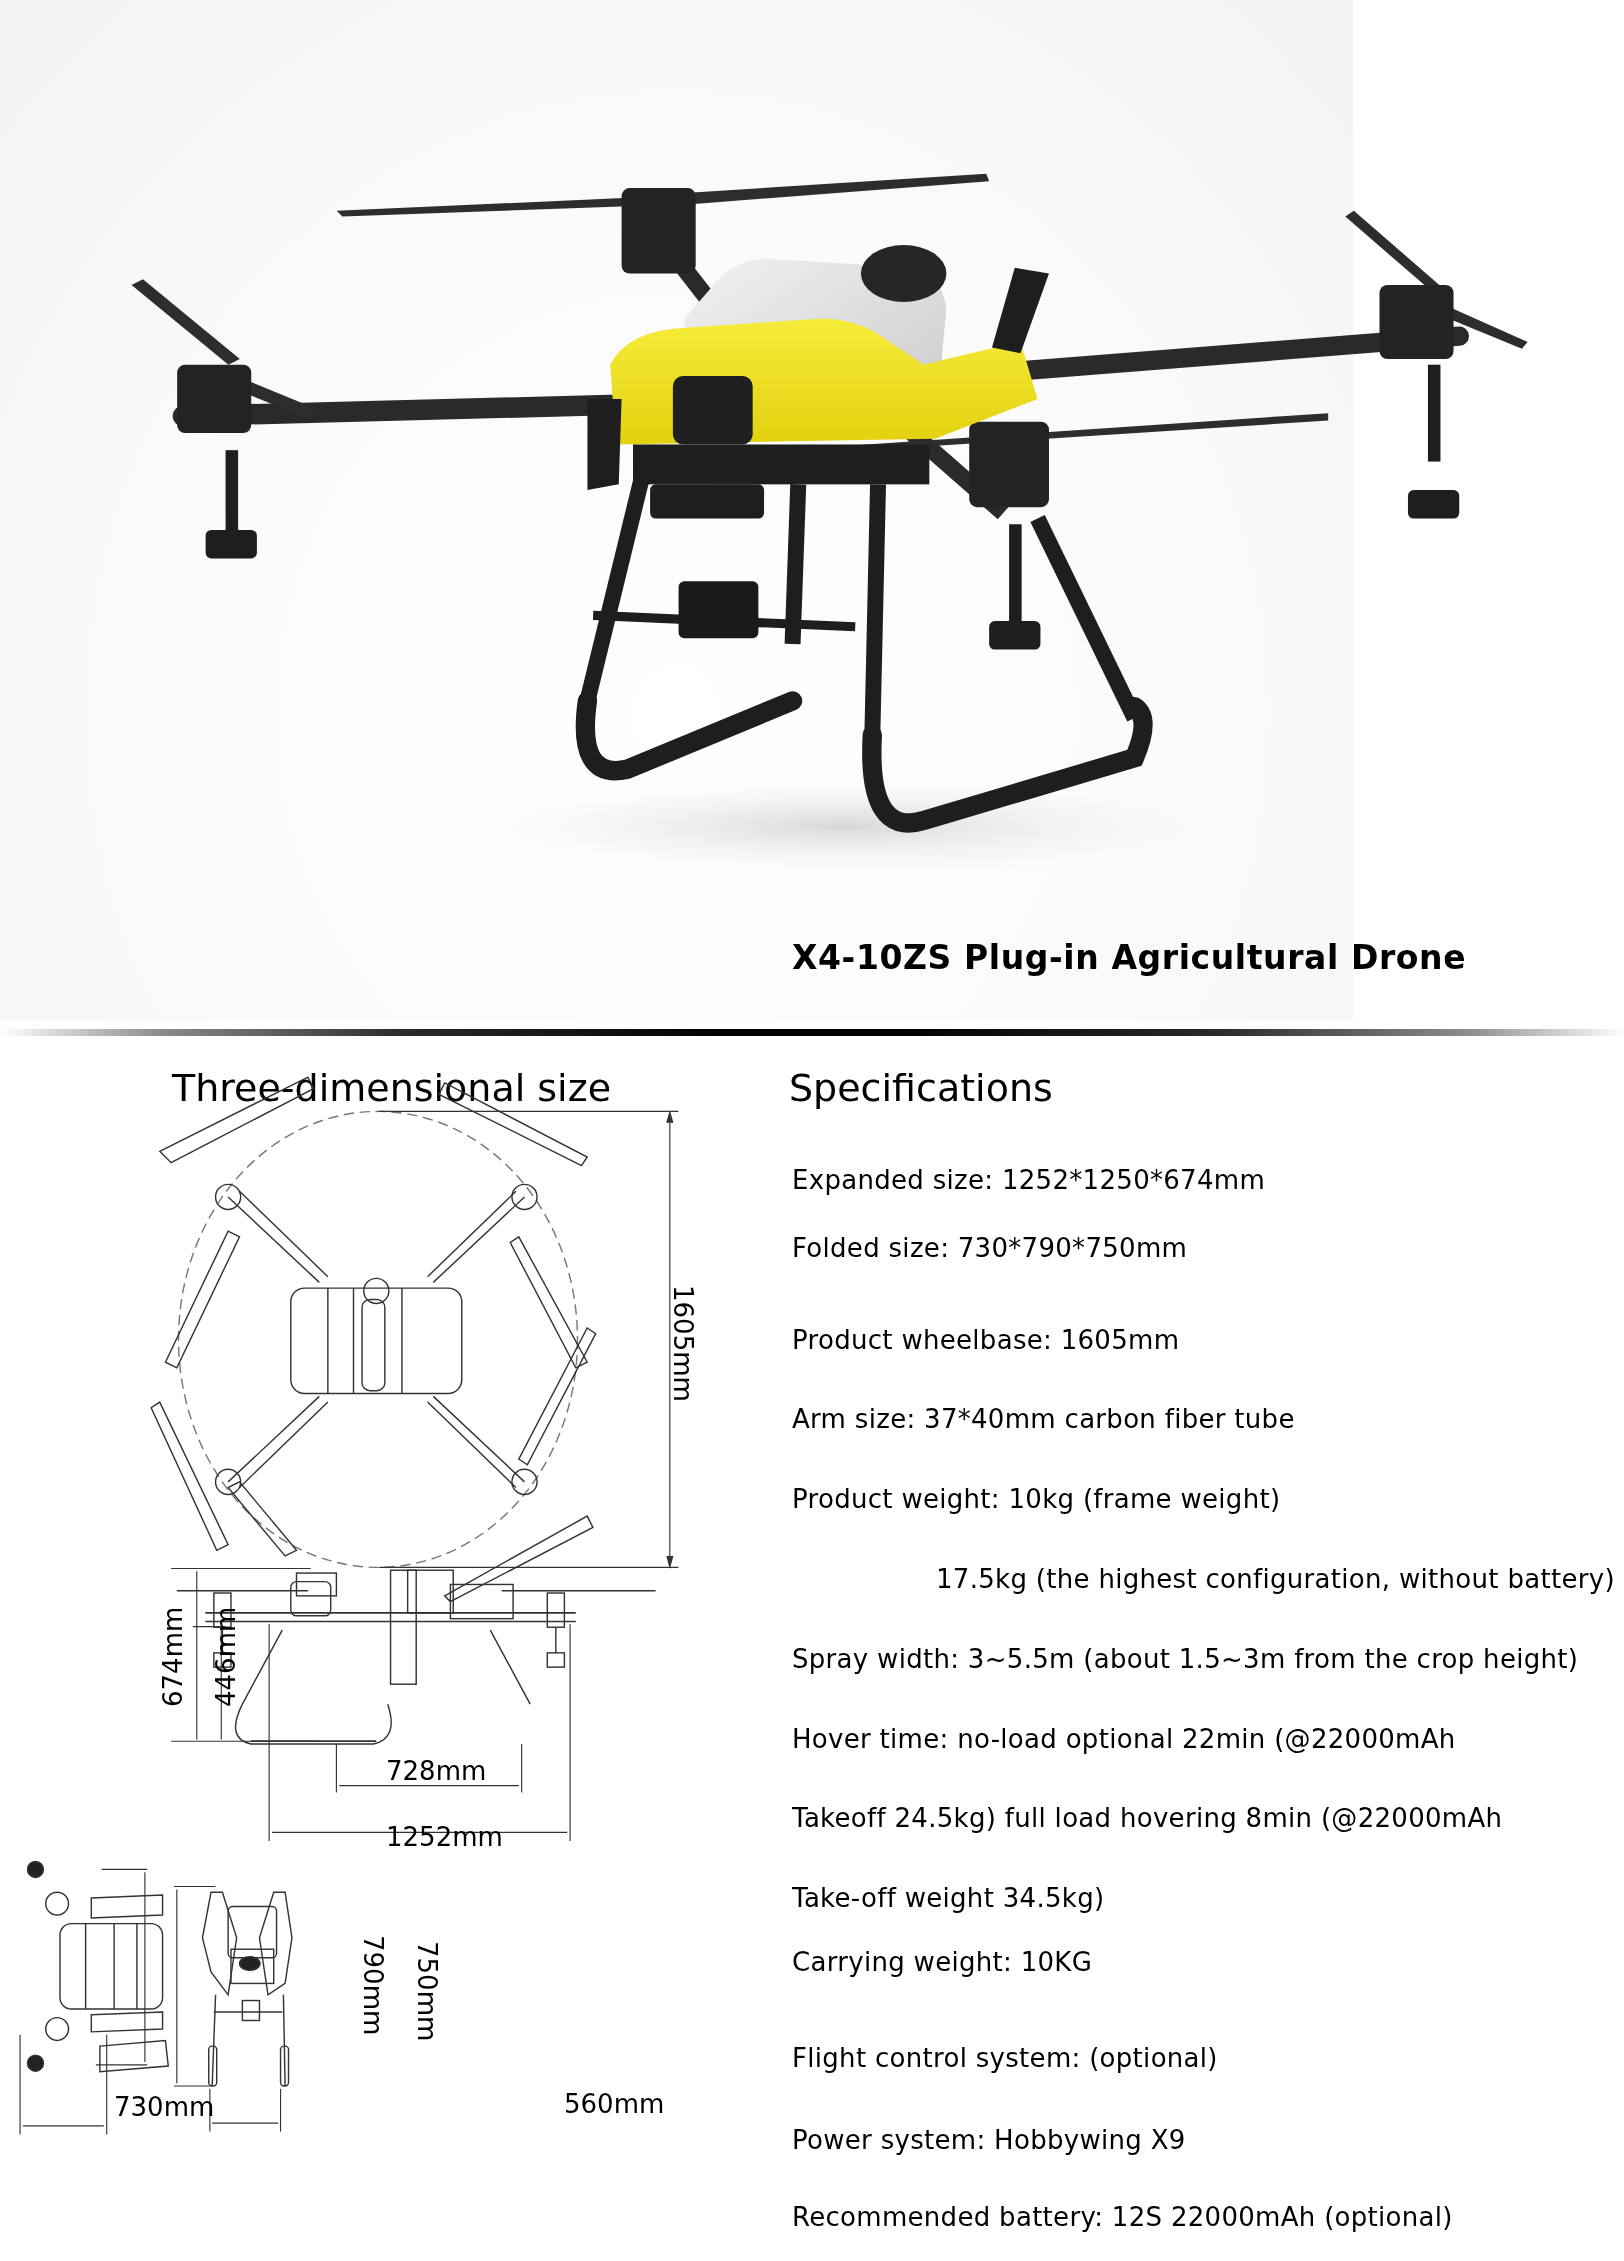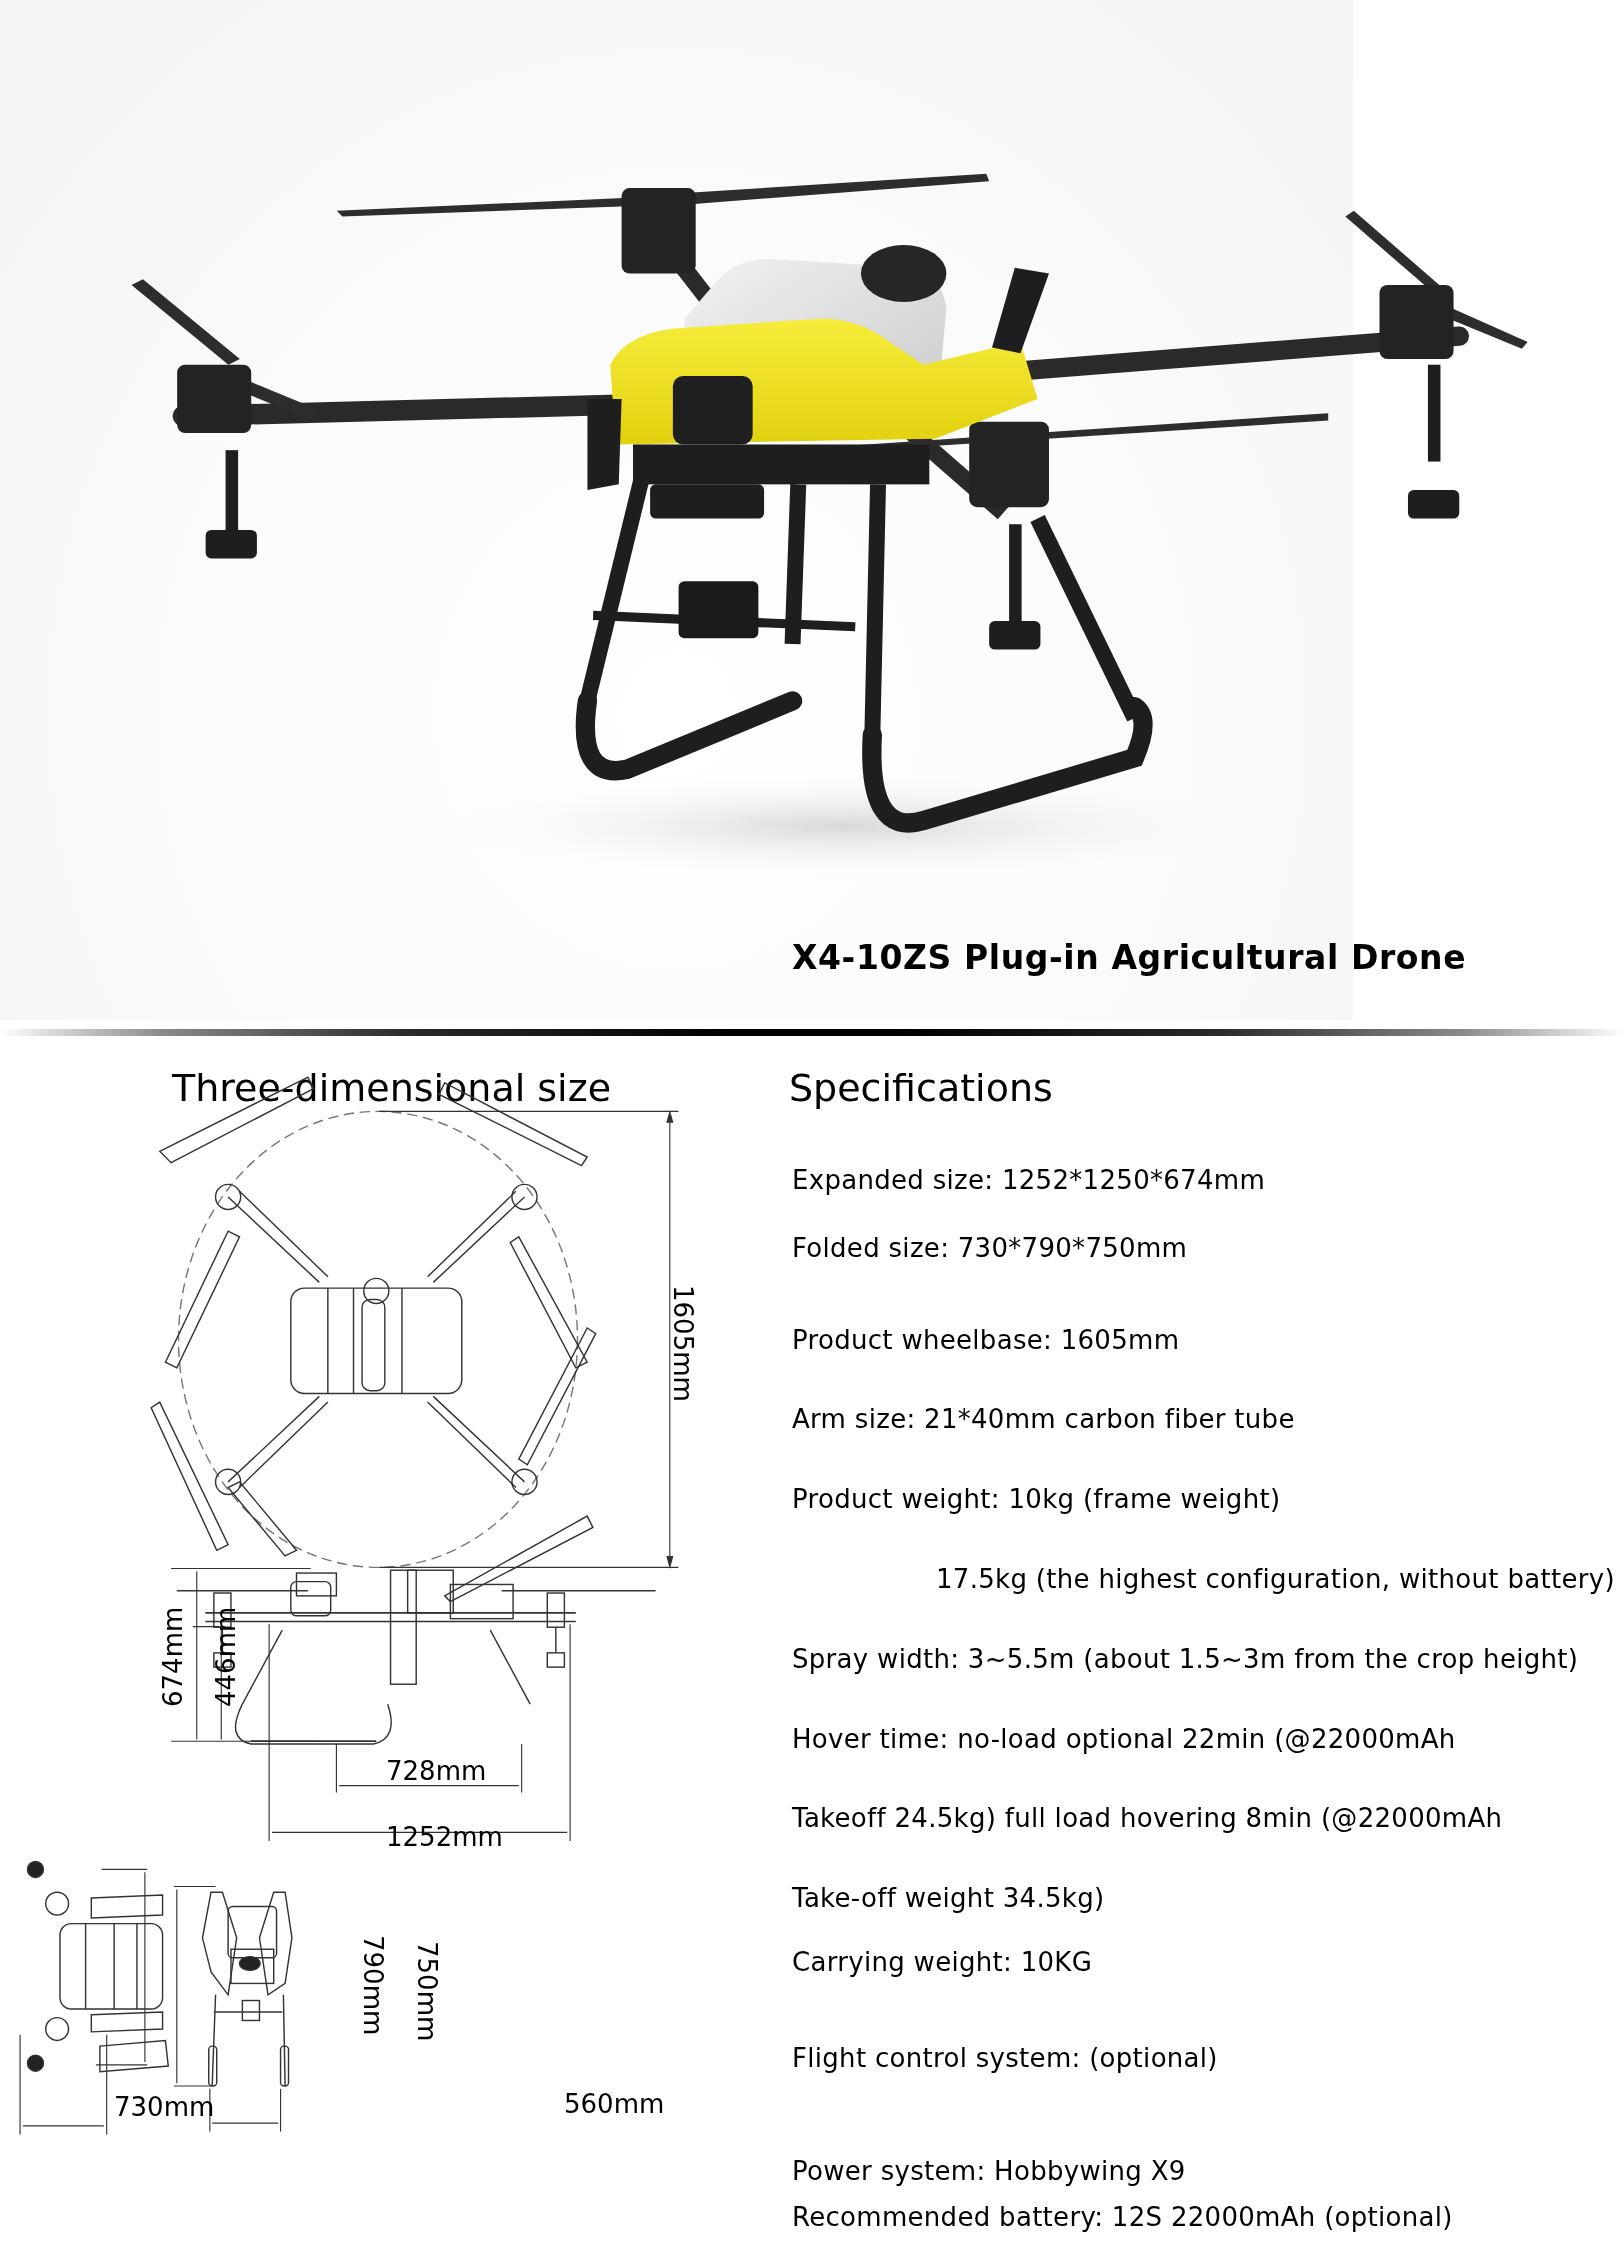--- a/index.html
+++ b/index.html
@@ -228,25 +228,25 @@
 <div class="dim-label" style="left:114px; top:2092px;">730mm</div>
 <div class="dim-label" style="left:442px; top:1941px; transform: rotate(90deg); transform-origin: left top;">750mm</div>
 <div class="dim-label" style="left:564px; top:2089px;">560mm</div>
 
 <div class="section-heading h-spec">Specifications</div>
 
 <div class="spec-list">
   <div class="spec-row" style="top:0px">Expanded size: 1252*1250*674mm</div>
   <div class="spec-row" style="top:68px">Folded size: 730*790*750mm</div>
   <div class="spec-row" style="top:160px">Product wheelbase: 1605mm</div>
-  <div class="spec-row" style="top:239px">Arm size: 21*40mm carbon fiber tube</div>
+  <div class="spec-row" style="top:239px">Arm size: 37*40mm carbon fiber tube</div>
   <div class="spec-row" style="top:319px">Product weight: 10kg (frame weight)</div>
   <div class="spec-row" style="top:399px; left:144px">17.5kg (the highest configuration, without battery)</div>
   <div class="spec-row" style="top:479px">Spray width: 3~5.5m (about 1.5~3m from the crop height)</div>
   <div class="spec-row" style="top:559px">Hover time: no-load optional 22min (@22000mAh</div>
   <div class="spec-row" style="top:638px">Takeoff 24.5kg) full load hovering 8min (@22000mAh</div>
   <div class="spec-row" style="top:718px">Take-off weight 34.5kg)</div>
   <div class="spec-row" style="top:782px">Carrying weight: 10KG</div>
   <div class="spec-row" style="top:878px">Flight control system: (optional)</div>
-  <div class="spec-row" style="top:991px">Power system: Hobbywing X9</div>
+  <div class="spec-row" style="top:960px">Power system: Hobbywing X9</div>
   <div class="spec-row" style="top:1037px">Recommended battery: 12S 22000mAh (optional)</div>
 </div>
 
 
 </body></html>

